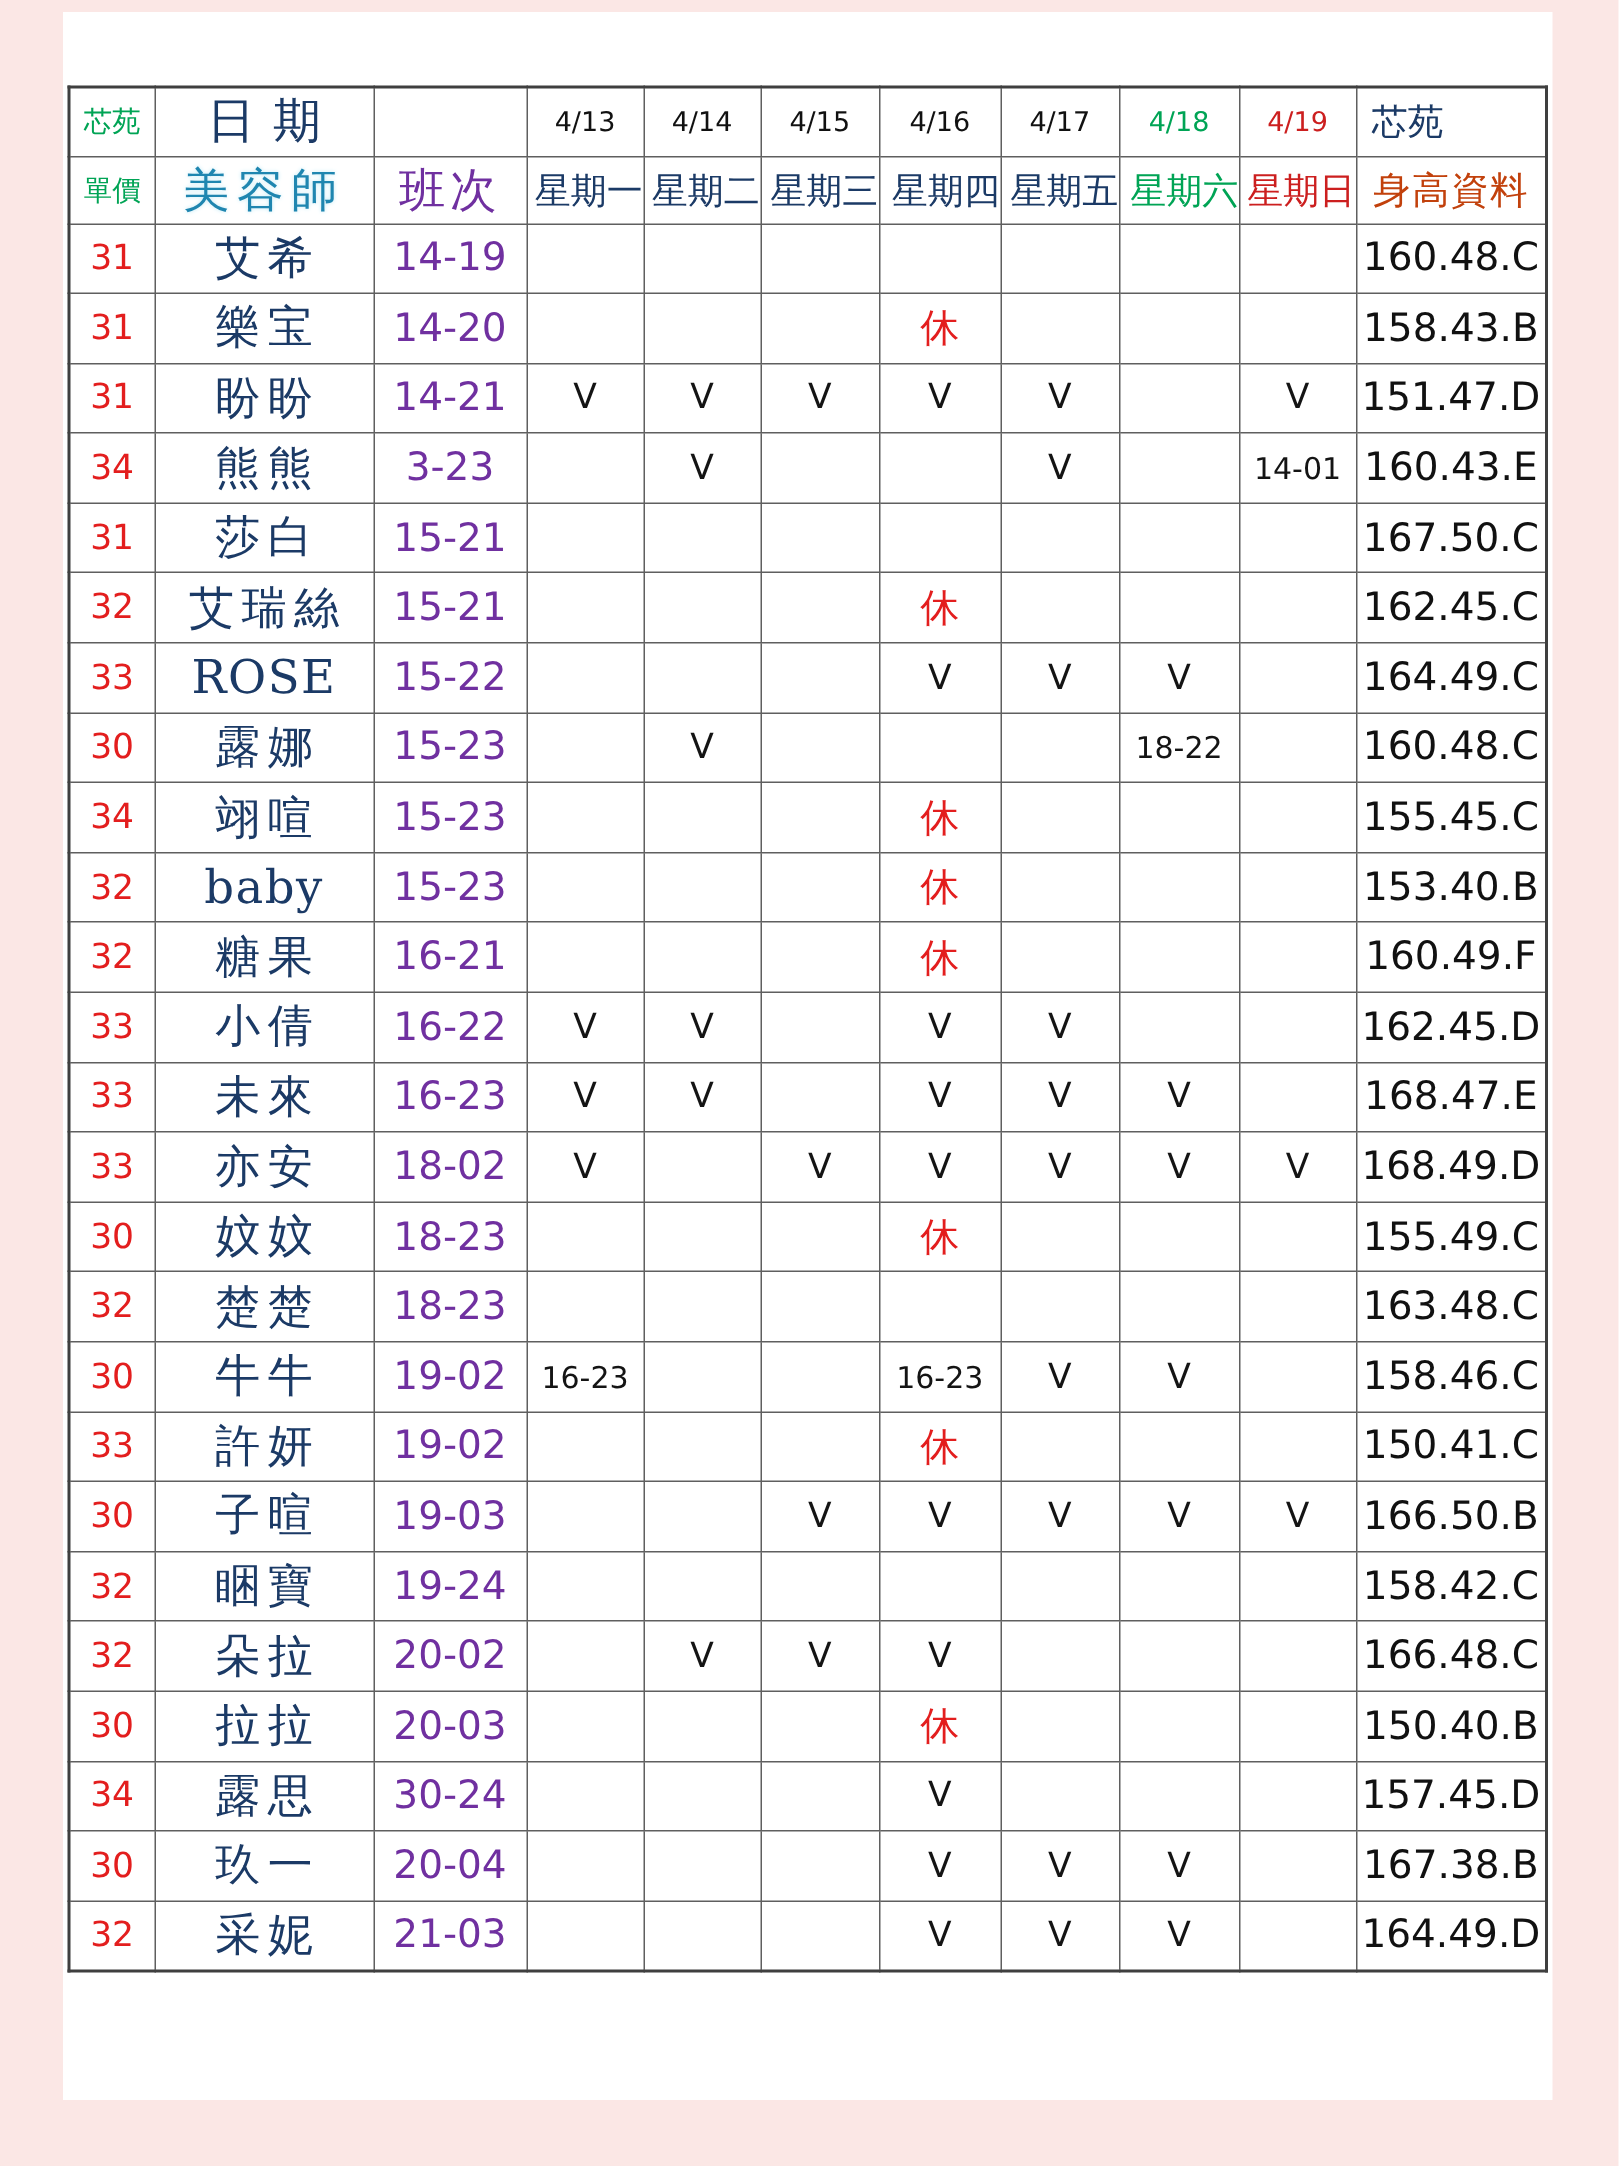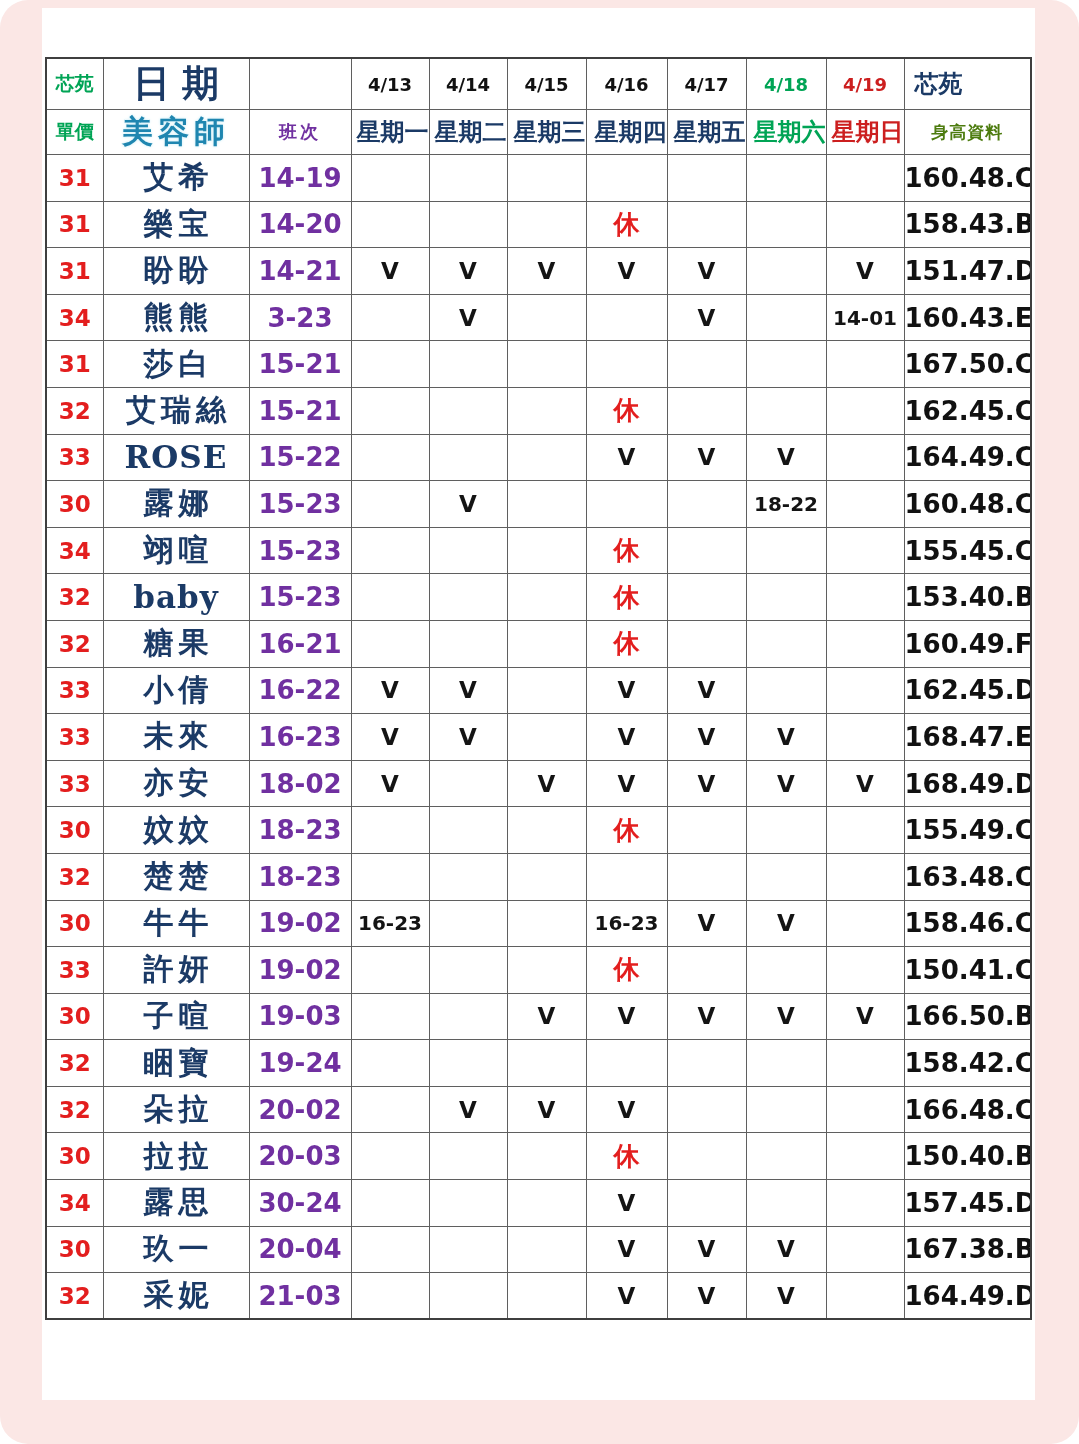--- a/index.html
+++ b/index.html
@@ -1,45 +1,45 @@
 <!DOCTYPE html>
 <html style="--page-pink: #fbe7e5; --grid-line: #5f5f5f; --outer-border: #3f3f3f; --green: #00a455; --red: #cc1f1f; --bright-red: #e31e1e; --navy: #1b3a66; --teal-blue: #1f86b0; --purple: #7030a0;"><head>
 <meta charset="utf-8">
 <style>
   html,body{margin:0;padding:0;}
   .page{
     width:1079px;height:1444px;position:relative;
     background:var(--page-pink,#fbe7e5);
-    font-family:"DejaVu Sans",sans-serif;font-weight:bold;border-radius:28px;
+    font-family:"DejaVu Sans",sans-serif;font-weight:normal;
   }
   .sheet{
     position:absolute;left:42px;top:8px;width:993px;height:1392px;
     background:#ffffff;
   }
   table.schedule{
     position:absolute;left:3px;top:49px;width:985px;
     border-collapse:collapse;table-layout:fixed;
     border:2px solid var(--outer-border,#3f3f3f);
   }
   td{
     border:1px solid var(--grid-line,#5f5f5f);
     text-align:center;vertical-align:middle;
     padding:0;overflow:hidden;white-space:nowrap;
   }
   thead tr:first-child{height:46px;}
   thead tr:last-child{height:45px;}
   tbody tr{height:46.6px;}
 
   .corner{color:var(--green,#00a455);font-size:19px;}
-  .date-label{color:var(--navy,#1b3a66);font-size:37px;letter-spacing:12px;text-indent:12px;margin-top:27px;}
+  .date-label{color:var(--navy,#1b3a66);font-size:32px;letter-spacing:12px;text-indent:12px;margin-top:27px;}
   .blank-cell{}
   .right-corner{color:var(--navy,#1b3a66);font-size:24px;text-align:left;padding-left:10px;}
   .staff-label{color:var(--teal-blue,#1f86b0);font-size:31px;letter-spacing:5px;text-shadow:0 0 3px #bfe9f5;}
-  .shift-label{color:var(--purple,#7030a0);font-size:18px;letter-spacing:3px;}
-  .height-label{color:#4d7c0f;font-size:17px;letter-spacing:1px;}
+  .shift-label{color:var(--purple,#7030a0);font-size:31px;letter-spacing:3px;}
+  .height-label{color:#c2410c;font-size:25px;letter-spacing:1px;}
 
   .date{font-size:18px;color:#111;}
   .date.saturday{color:var(--green,#00a455);}
   .date.sunday{color:var(--red,#d92121);}
   .weekday{font-size:24px;color:var(--navy,#1b3a66);text-align:right;}
   .weekday.saturday{color:var(--green,#00a455);}
   .weekday.sunday{color:var(--red,#d92121);}
 
   .price{color:var(--bright-red,#e31e1e);font-size:23px;}
   .name{color:var(--navy,#1b3a66);font-size:30px;letter-spacing:5px;text-indent:5px;}

